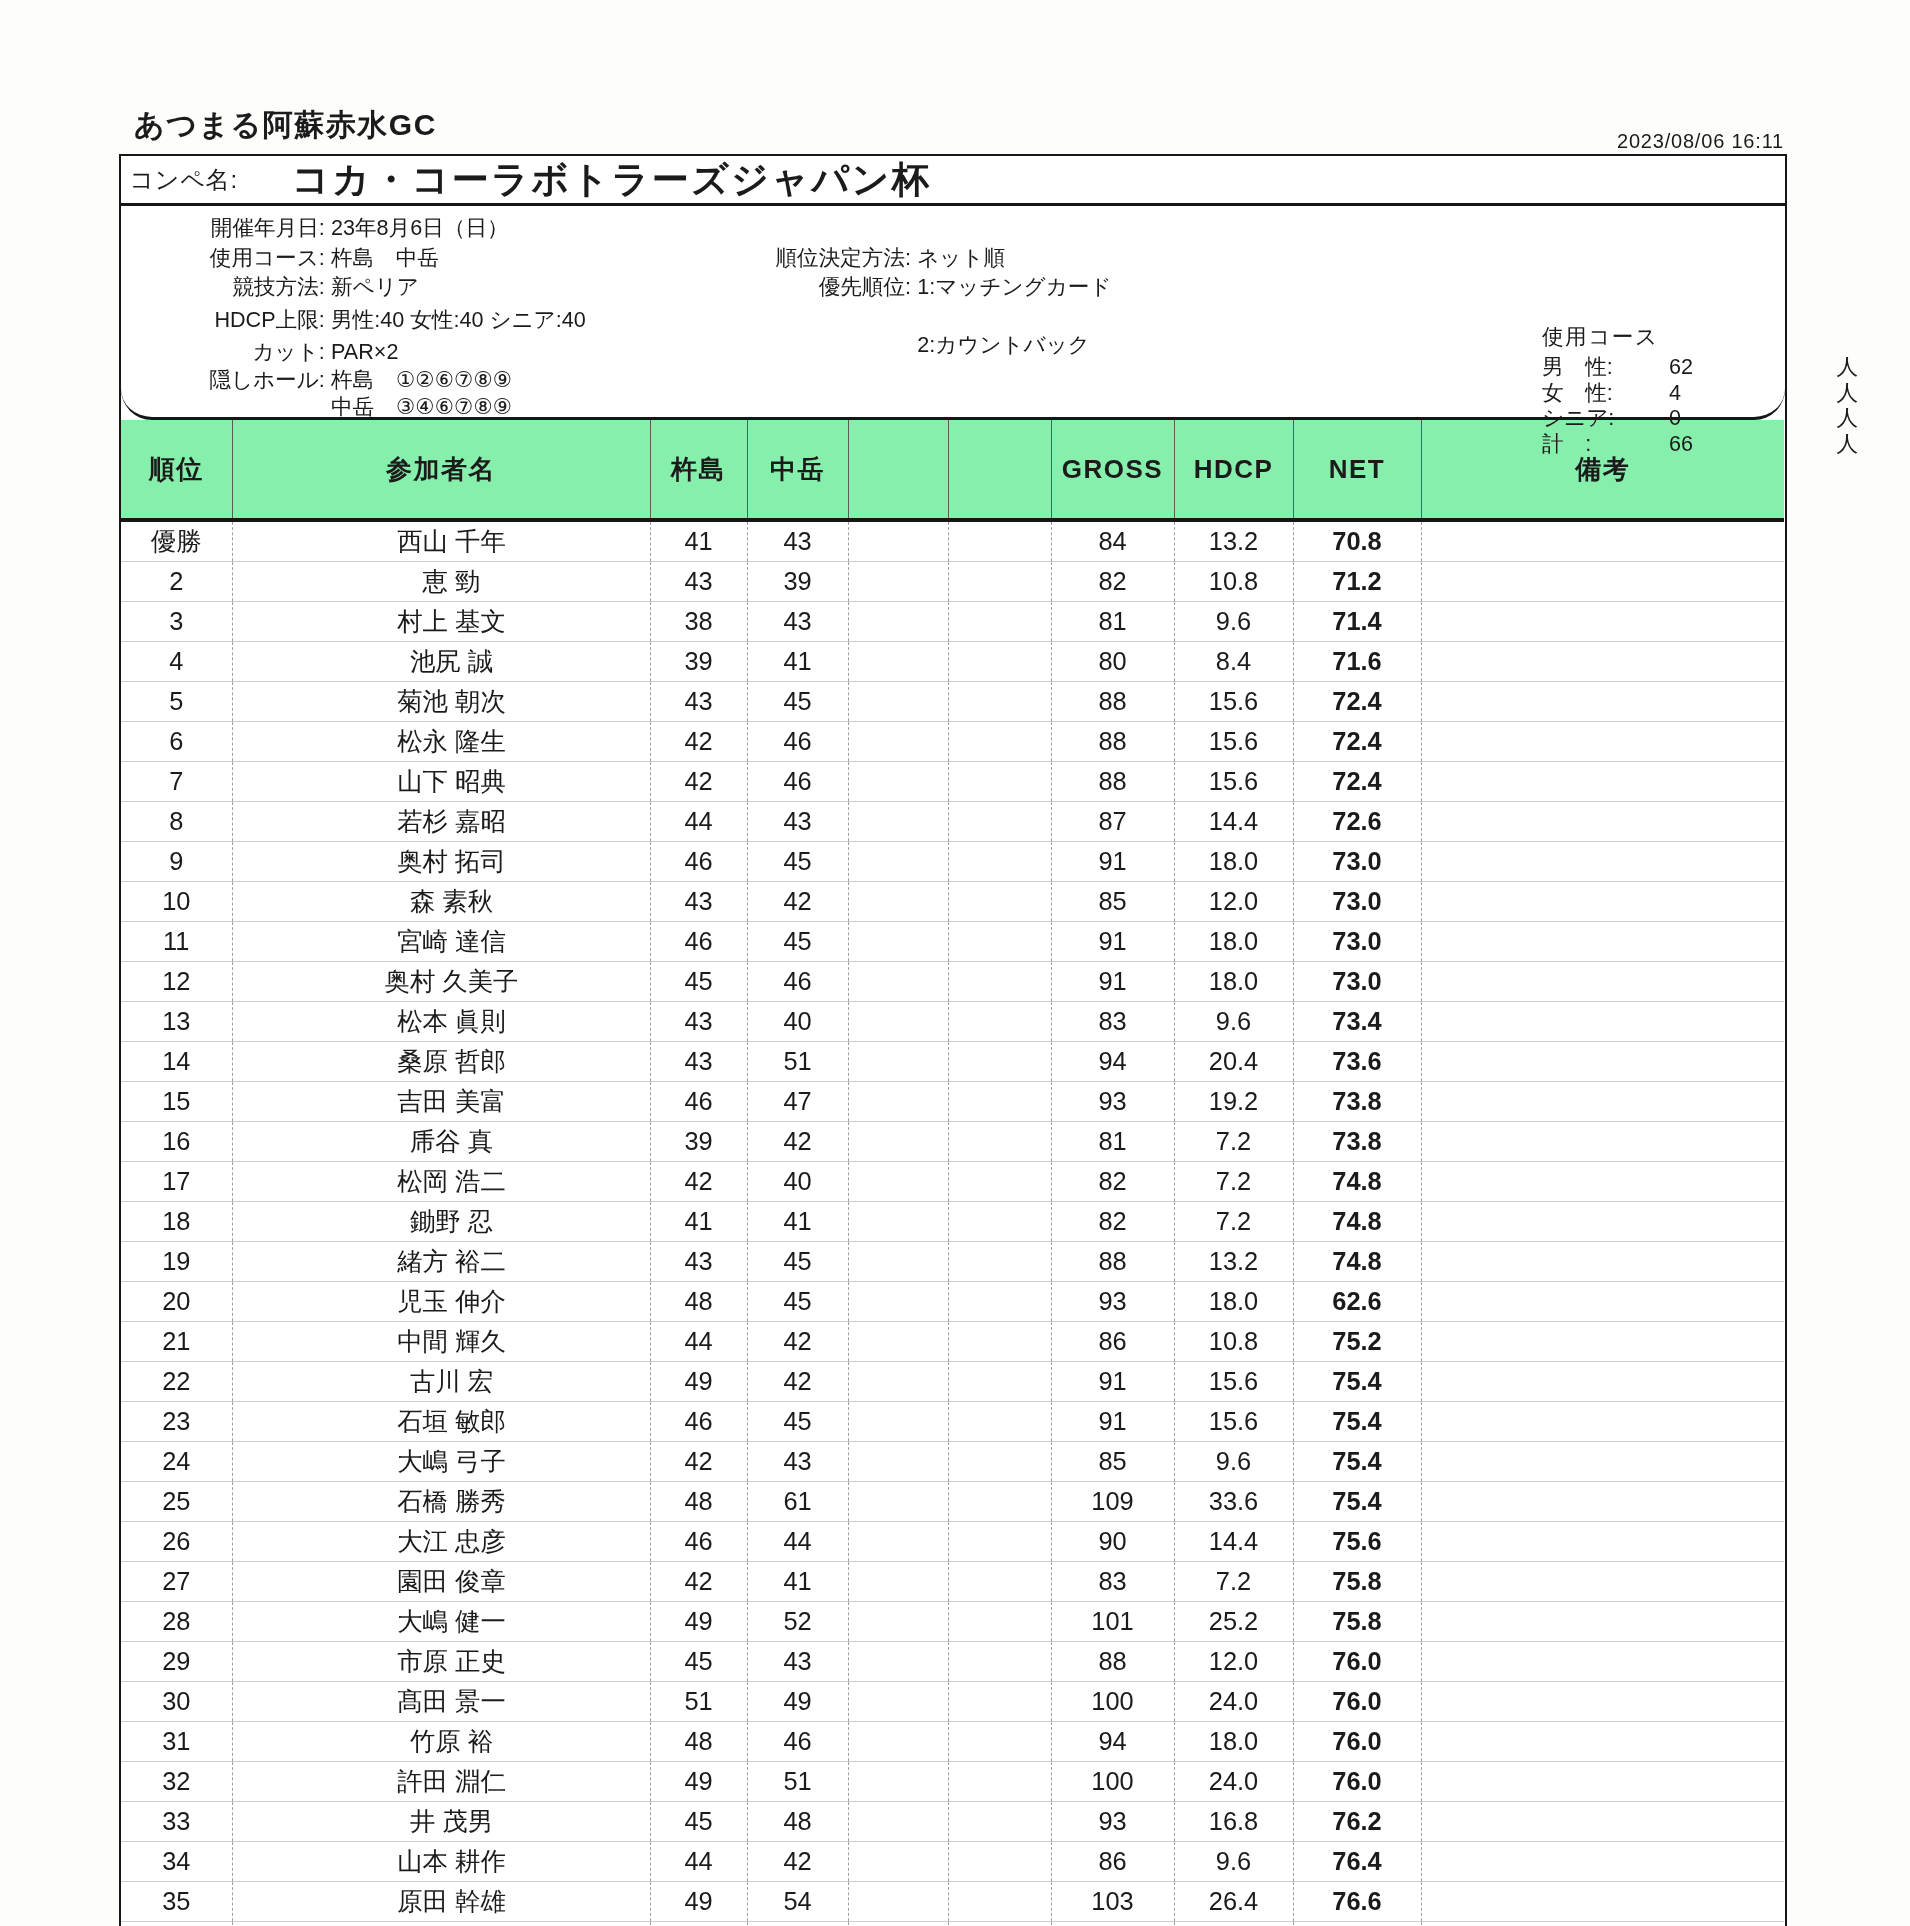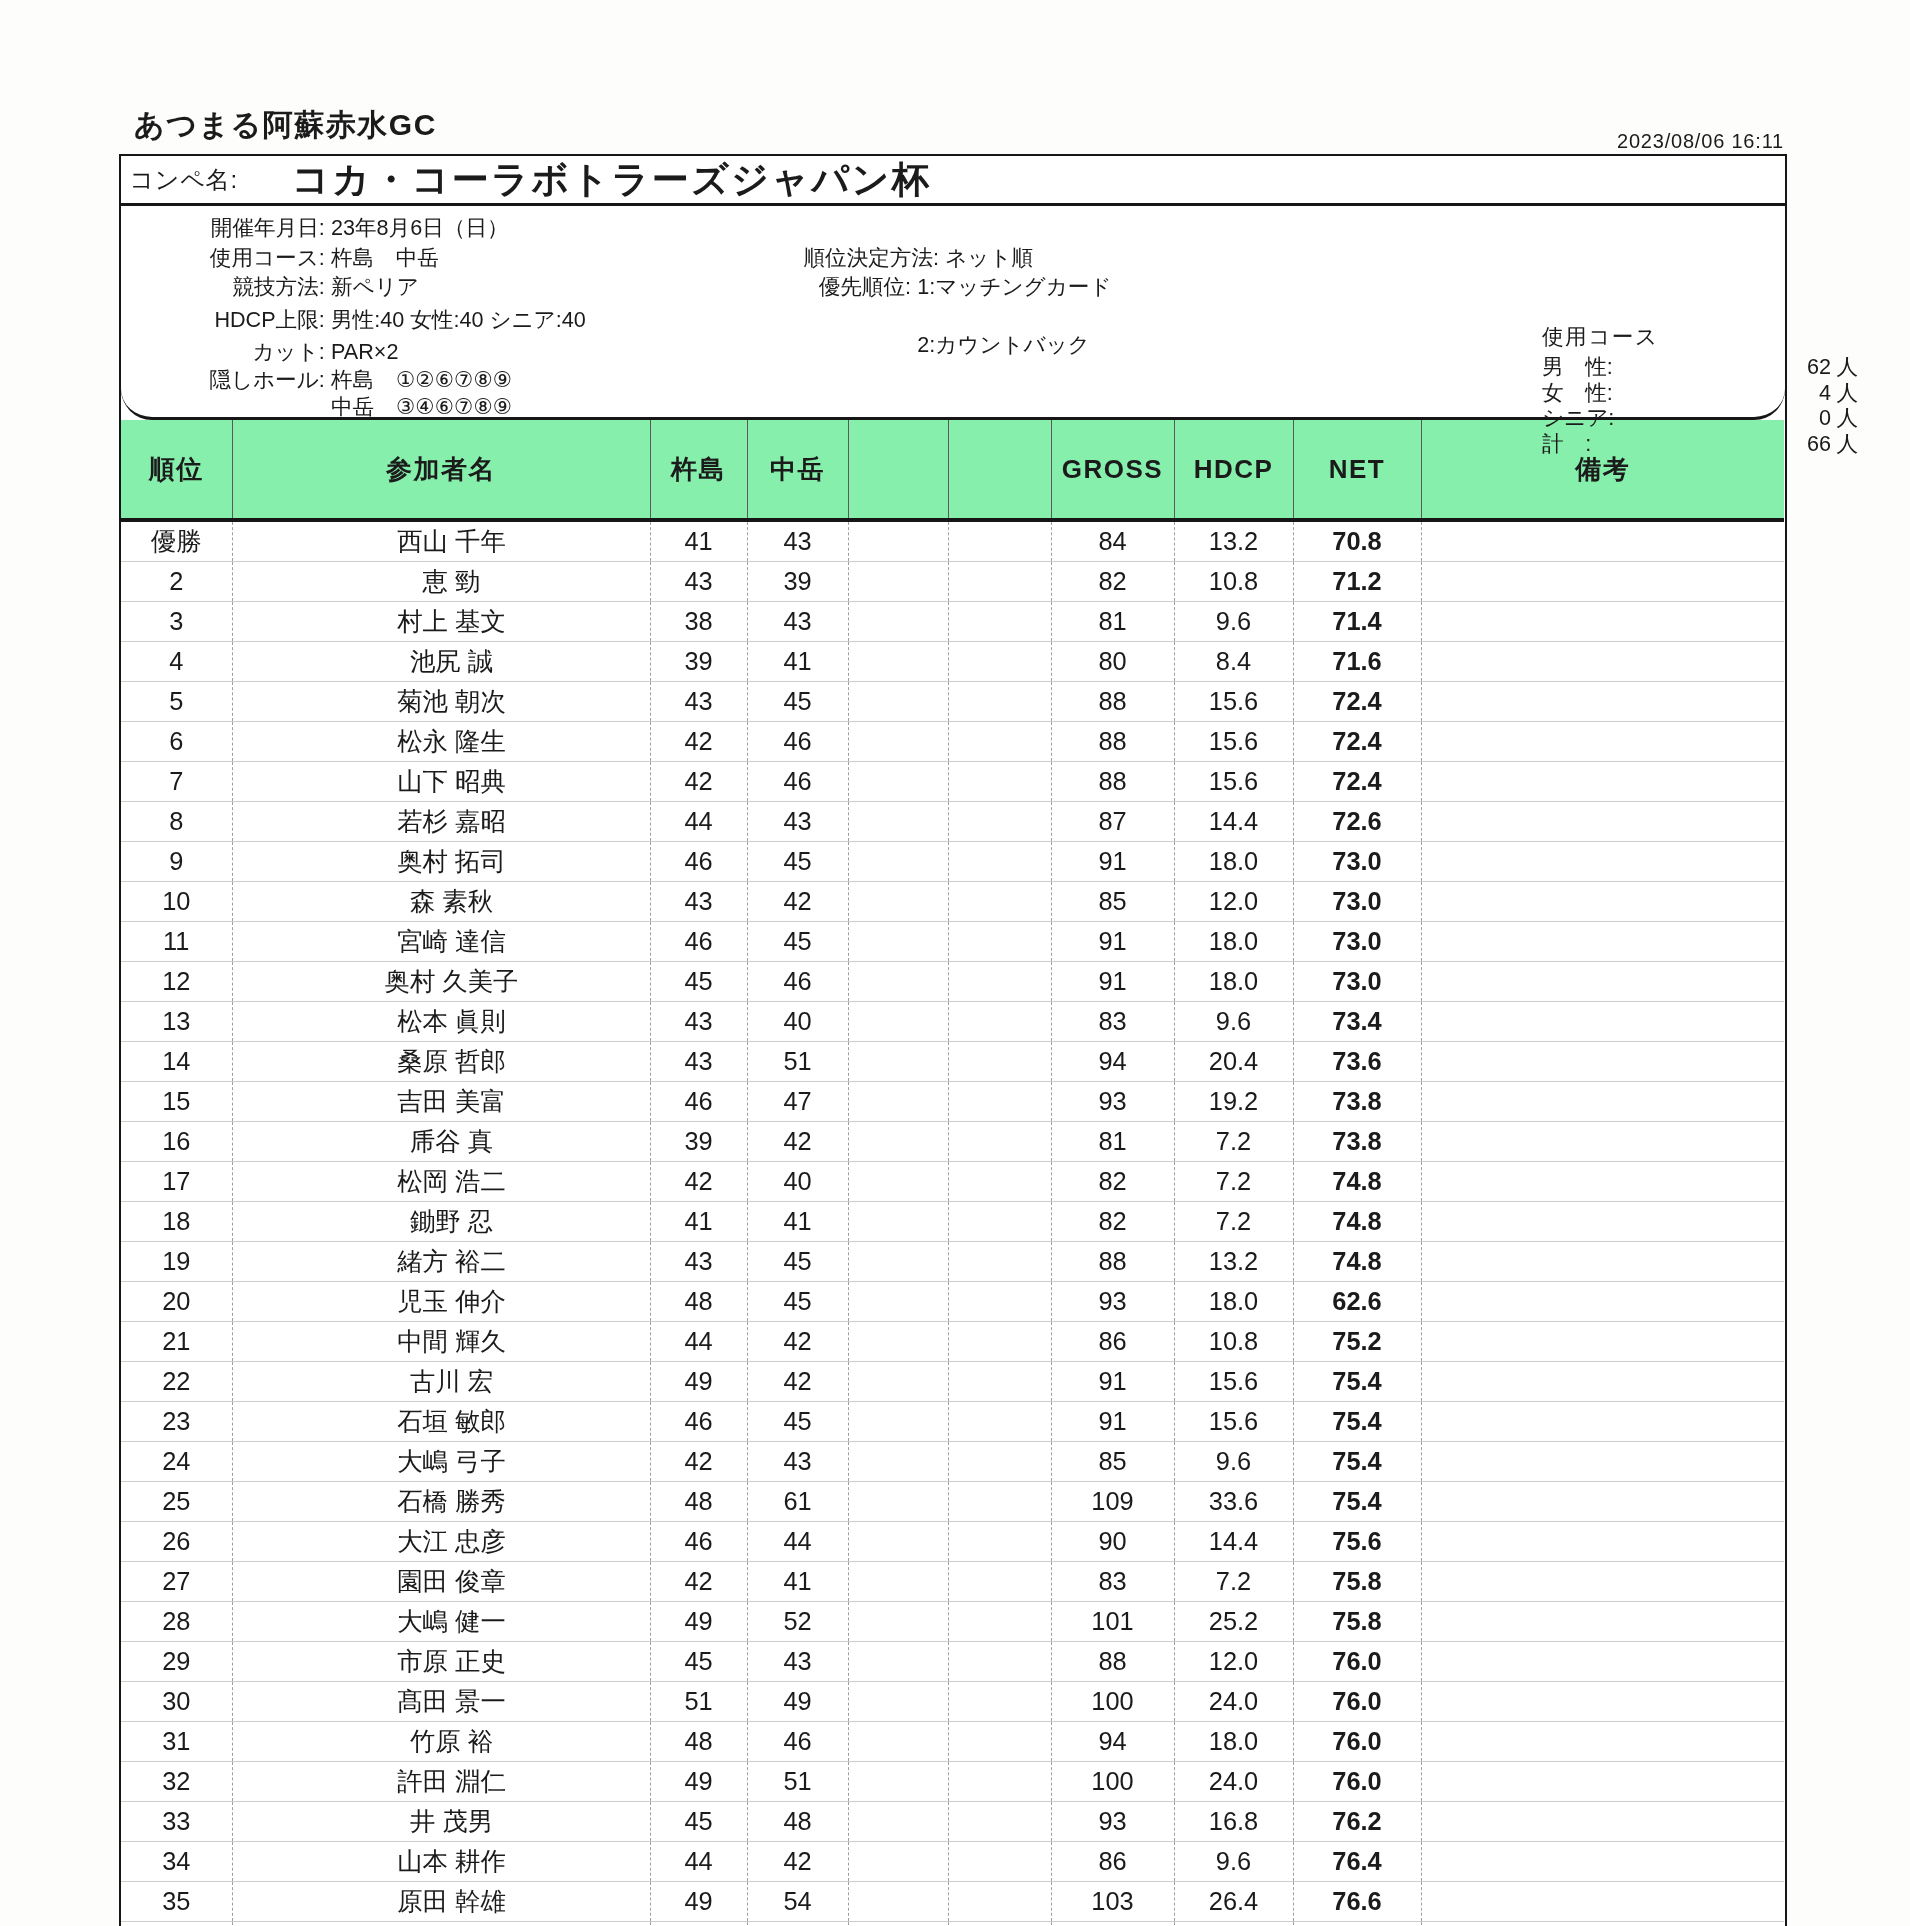--- a/index.html
+++ b/index.html
@@ -24,21 +24,21 @@
   .info-line{position:absolute;white-space:nowrap;}
   .ilabel{display:inline-block;text-align:right;}
   .lw1{width:193px;}   
   .lw2{width:181px;}   
   .ival{margin-left:6.2px;}
 
   
   .pp-title{position:absolute;left:1421px;top:116px;font-size:21.6px;letter-spacing:1.5px;}
   .pp-row{position:absolute;left:1421px;width:351px;font-size:21.6px;white-space:nowrap;}
   .pp-label{display:inline-block;width:127px;}
-  .pp-val{display:inline-block;width:162px;text-align:right;}
+  .pp-val{display:inline-block;width:162px;text-align:left;}
   .pp-unit{display:inline-block;margin-left:5.4px;}
 
   
   table.results{border-collapse:collapse;table-layout:fixed;width:1663px;flex:0 0 auto;}
   .results th{height:98px;background:#86efac;border-right:0.8px solid #5a5a5a;
               border-bottom:4.6px solid #161616;font-size:26px;font-weight:600;letter-spacing:1.5px;padding:0;}
   .results th:last-child{border-right:none;}
   .results td{height:39px;border-right:0.8px dashed #9f9f9f;border-bottom:1.2px solid #cdcdcb;
               font-size:25.4px;padding:0;white-space:nowrap;overflow:hidden;}
   .results td:last-child{border-right:none;}
@@ -80,21 +80,21 @@
       <div class="info-line" style="left:10.8px;top:131px;">
         <span class="ilabel lw1">カット:</span><span class="ival">PAR×2</span>
       </div>
       <div class="info-line" style="left:10.8px;top:159px;">
         <span class="ilabel lw1">隠しホール:</span><span class="ival">杵島　①②⑥⑦⑧⑨</span>
       </div>
       <div class="info-line" style="left:10.8px;top:186px;">
         <span class="ilabel lw1"></span><span class="ival">中岳　③④⑥⑦⑧⑨</span>
       </div>
 
-      <div class="info-line" style="left:637px;top:37px;">
+      <div class="info-line" style="left:609px;top:37px;">
         <span class="ilabel lw2">順位決定方法:</span><span class="ival">ネット順</span>
       </div>
       <div class="info-line" style="left:609px;top:66px;">
         <span class="ilabel lw2">優先順位:</span><span class="ival">1:マッチングカード</span>
       </div>
       <div class="info-line" style="left:609px;top:124px;">
         <span class="ilabel lw2"></span><span class="ival">2:カウントバック</span>
       </div>
 
       <div class="pp-title">使用コース</div>

